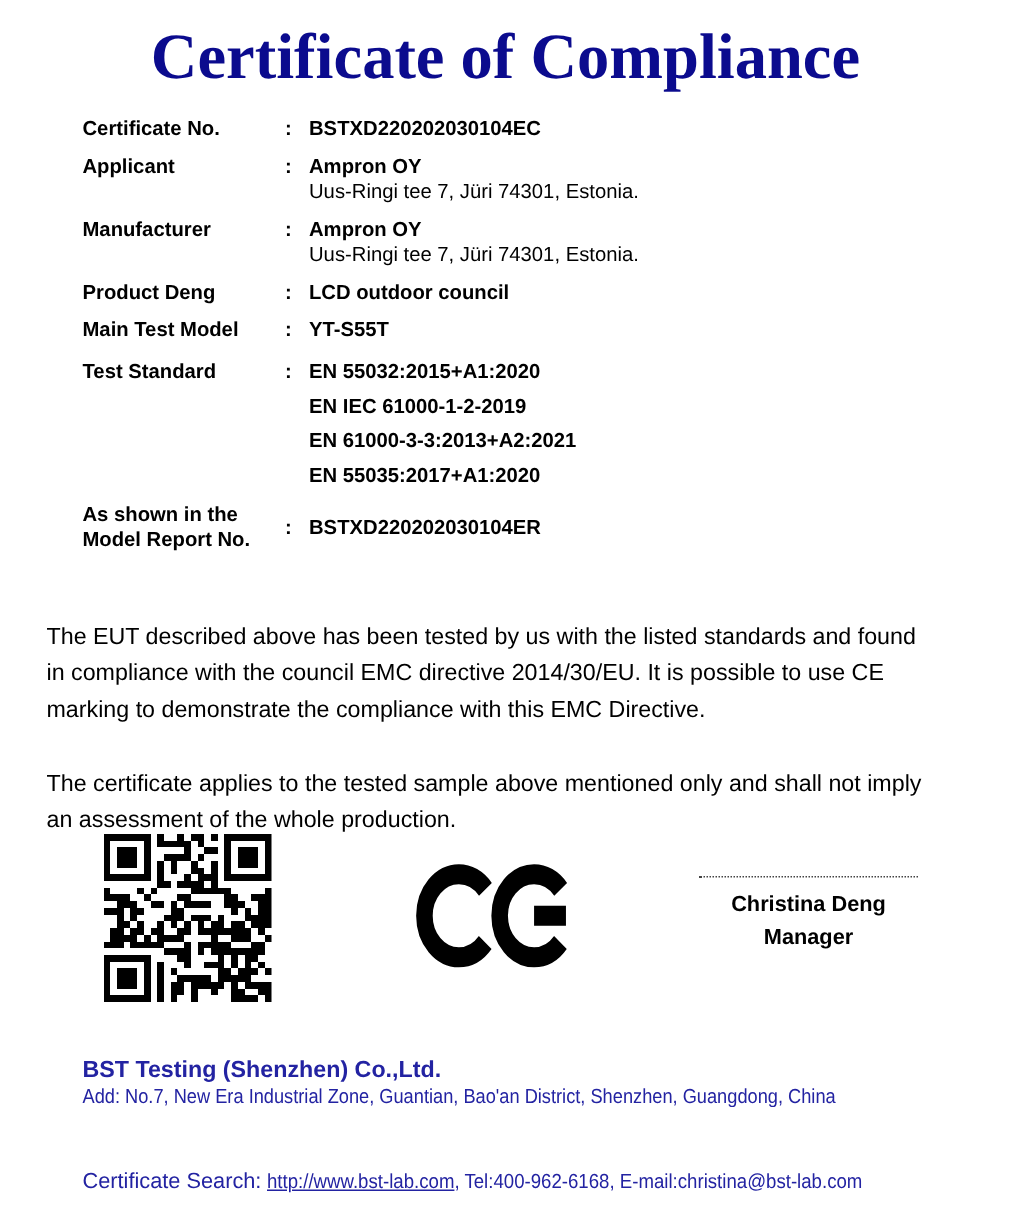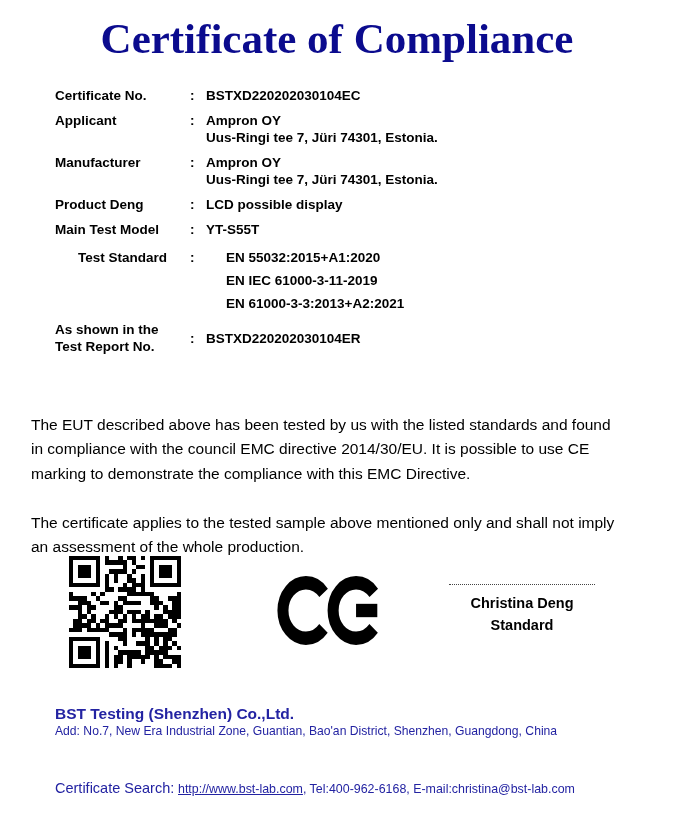--- a/index.html
+++ b/index.html
@@ -18,40 +18,40 @@
   
   .title{
     position:absolute;top:13px;left:0;width:100%;
     text-align:center;
     font-family:"Liberation Serif",serif;
     font-weight:bold;font-size:43px;line-height:1.2;
     color:var(--title-navy);
     letter-spacing:0px;
   }
   
-  .info-table{position:absolute;left:55px;top:87px;width:570px;font-size:13.5px;line-height:17px;}
+  .info-table{position:absolute;left:55px;top:77px;width:570px;font-size:13.5px;line-height:17px;}
   .row{display:flex;margin-bottom:8px;}
   .row-center{align-items:center;}
   .flabel{width:135px;font-weight:bold;white-space:pre-line;flex:0 0 auto;}
   .fcolon{width:16px;font-weight:bold;flex:0 0 auto;}
   .fvalue{flex:1;font-weight:bold;}
-  .val-sub{font-weight:bold;}
-  .std-line{line-height:23px;margin-left:20px;}
+  .val-sub{font-weight:normal;}
+  .std-line{line-height:23px;}
   .row-std{margin-bottom:6px;}
-  .row-std .flabel{padding-top:3px;text-align:center;}
+  .row-std .flabel{padding-top:3px;}
   
   .statement{
     position:absolute;left:31px;top:388px;width:616px;
     font-size:15.5px;line-height:24.5px;white-space:pre-line;
   }
   
   .qr{position:absolute;left:69px;top:556px;width:112px;height:112px;}
   .ce{position:absolute;left:277px;top:572px;width:102px;height:77px;}
   .signature{
-    position:absolute;left:441px;top:584px;width:162px;text-align:center;
+    position:absolute;left:458px;top:584px;width:162px;text-align:center;
     font-weight:bold;font-size:14.5px;line-height:22px;
   }
   .sig-line{height:0;border-top:1.5px dotted #444;margin:0 8px 7px 8px;}
   
   .footer{position:absolute;left:55px;top:705px;width:600px;color:var(--footer-navy);}
   .company{font-weight:bold;font-size:15.5px;margin-bottom:0;}
   .address{
     font-size:13.5px;margin-bottom:8px;
     transform:scaleX(0.9);transform-origin:0 50%;
     width:660px;white-space:nowrap;
@@ -92,42 +92,43 @@
       <div class="fcolon">:</div>
       <div class="fvalue">
         <div>Ampron OY</div>
         <div class="val-sub">Uus-Ringi tee 7, Jüri 74301, Estonia.</div>
       </div>
     </div>
 
     <div class="row">
       <div class="flabel">Product Deng</div>
       <div class="fcolon">:</div>
-      <div class="fvalue">LCD possible display</div>
+      <div class="fvalue">LCD outdoor council</div>
     </div>
 
     <div class="row">
       <div class="flabel">Main Test Model</div>
       <div class="fcolon">:</div>
       <div class="fvalue">YT-S55T</div>
     </div>
 
     <div class="row row-std">
       <div class="flabel">Test Standard</div>
       <div class="fcolon" style="padding-top:3px;">:</div>
       <div class="fvalue">
         <div class="std-line">EN 55032:2015+A1:2020</div>
-        <div class="std-line">EN IEC 61000-3-11-2019</div>
+        <div class="std-line">EN IEC 61000-1-2-2019</div>
         <div class="std-line">EN 61000-3-3:2013+A2:2021</div>
+        <div class="std-line">EN 55035:2017+A1:2020</div>
       </div>
     </div>
 
     <div class="row row-center">
       <div class="flabel">As shown in the
-Test Report No.</div>
+Model Report No.</div>
       <div class="fcolon">:</div>
       <div class="fvalue">BSTXD220202030104ER</div>
     </div>
 
   </div>
 
   <div class="statement">
     <div>The EUT described above has been tested by us with the listed standards and found
 in compliance with the council EMC directive 2014/30/EU. It is possible to use CE
 marking to demonstrate the compliance with this EMC Directive.</div>
@@ -152,21 +153,21 @@
         <circle cx="68" cy="75" r="54" stroke-dasharray="263.9 75.4" stroke-dashoffset="-37.7"></circle>
         <circle cx="186" cy="75" r="54" stroke-dasharray="263.9 75.4" stroke-dashoffset="-37.7"></circle>
       </g>
       <rect x="186" y="62" width="50" height="26" fill="#000"></rect>
     </svg>
   </div>
 
   <div class="signature">
     <div class="sig-line"></div>
     <div>Christina Deng</div>
-    <div>Standard</div>
+    <div>Manager</div>
   </div>
 
   <div class="footer">
     <div class="company">BST Testing (Shenzhen) Co.,Ltd.</div>
     <div class="address">Add: No.7, New Era Industrial Zone, Guantian, Bao'an District, Shenzhen, Guangdong, China</div>
     <div class="search">
       <span>Certificate Search: </span><span class="condensed"><a href="#">http://www.bst-lab.com</a><span>, Tel:400-962-6168, E-mail:christina@bst-lab.com</span></span>
     </div>
   </div>
 

